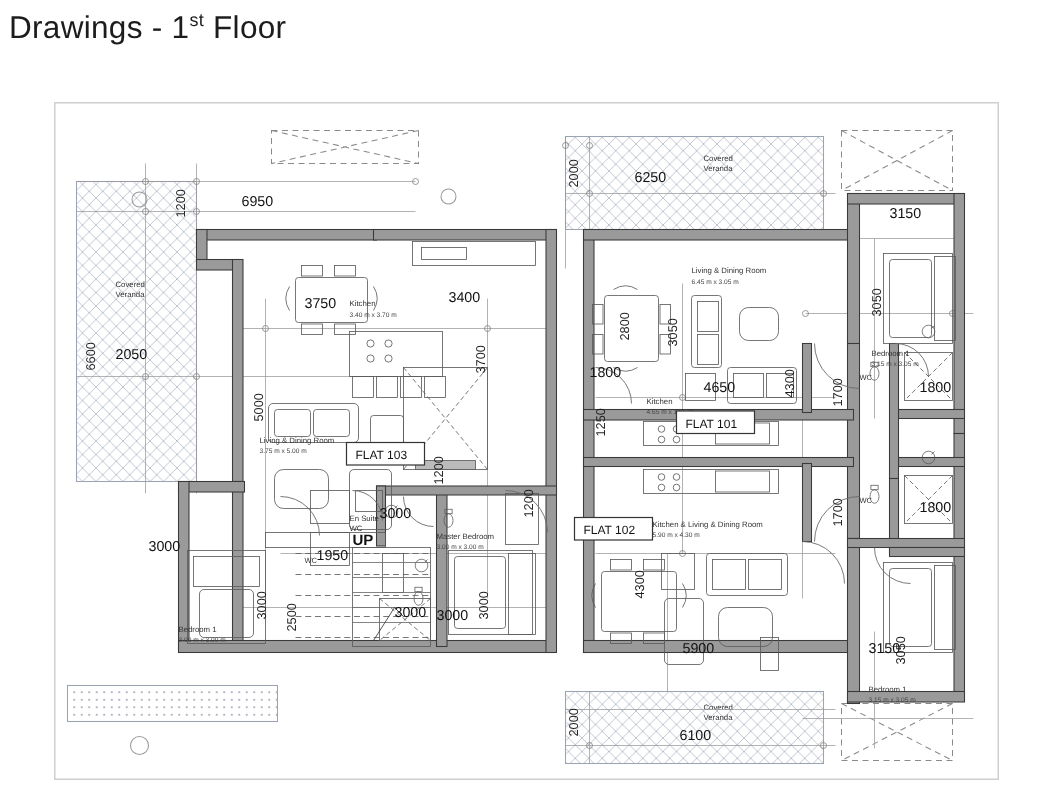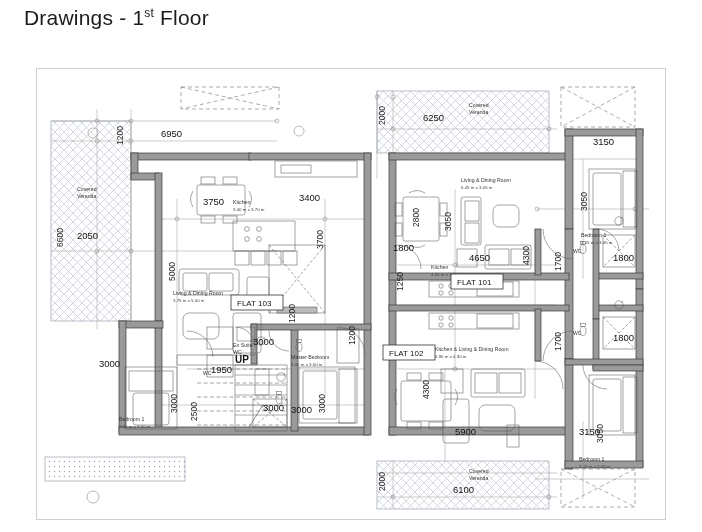--- a/index.html
+++ b/index.html
@@ -1,17 +1,17 @@
 <!DOCTYPE html>
 <html><head>
 <meta charset="utf-8">
 <style>
   html,body{margin:0;padding:0;background:#ffffff;}
   body{width:702px;height:532px;font-family:"Liberation Sans",sans-serif;overflow:hidden;position:relative;}
-  #page-title{position:absolute;left:24px;top:6px;font-size:21px;font-weight:400;color:#1c1c1c;letter-spacing:.2px;}
+  #page-title{position:absolute;left:6px;top:6px;font-size:21px;font-weight:400;color:#1c1c1c;letter-spacing:.2px;}
   #page-title sup{font-size:12px;vertical-align:super;}
   #plan-frame{position:absolute;left:36px;top:68px;width:628px;height:450px;border:1px solid #cfcfcf;background:#fff;}
   svg{display:block;}
   text{font-family:"Liberation Sans",sans-serif;fill:#222;}
   .dimtxt{font-size:8.5px;fill:#1d1d1d;}
   .dimtxt-lg{font-size:9.5px;fill:#111;}
   .roomlbl{font-size:5.2px;fill:#333;}
   .roomsub{font-size:4.4px;fill:#444;}
   .flatlbl{font-size:8px;fill:#111;}
   .uplbl{font-size:10px;fill:#111;font-weight:bold;}

